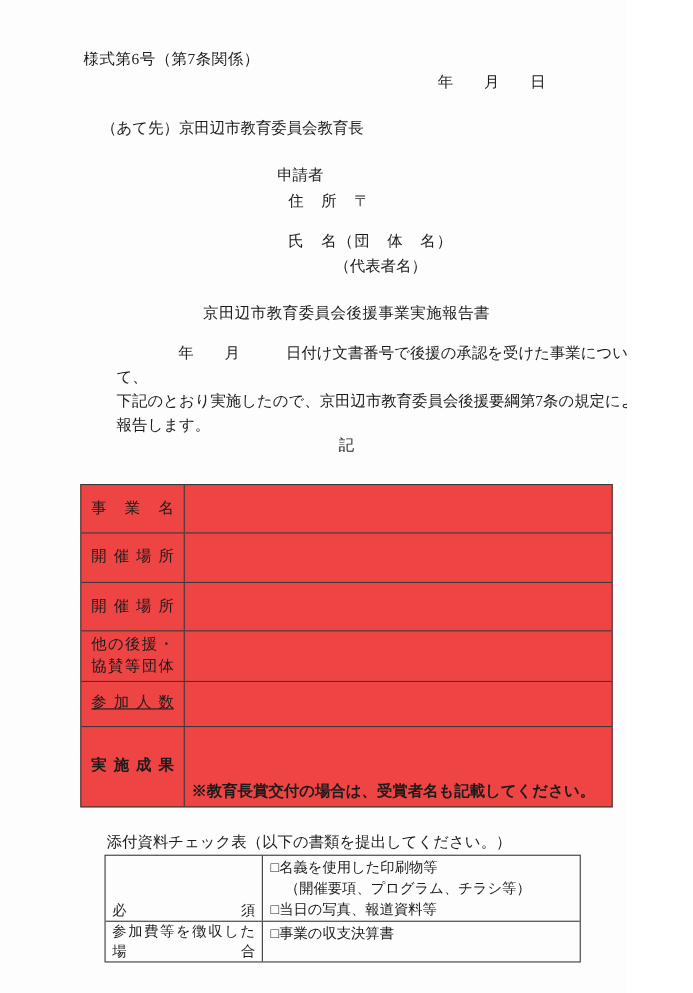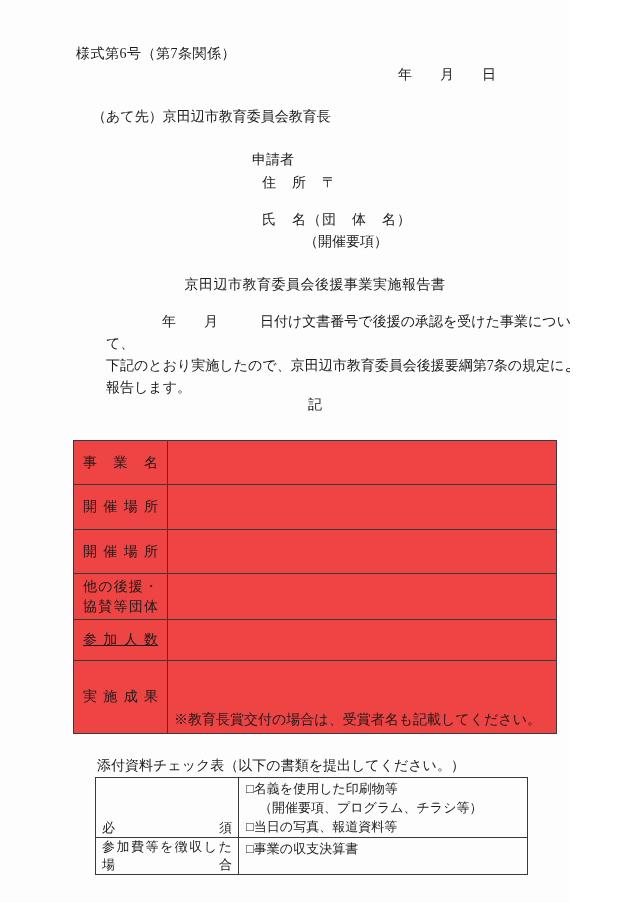--- a/index.html
+++ b/index.html
@@ -49,21 +49,21 @@
     box-sizing: border-box;
     background: #ef4444;
   }
   .mt-row { display: flex; border-bottom: 1px solid #3a3a3a; }
   .mt-row:last-child { border-bottom: none; }
   .mt-row:nth-child(1) { height: 43px; }
   .mt-row:nth-child(2) { height: 44px; }
   .mt-row:nth-child(3) { height: 43px; }
   .mt-row:nth-child(4) { height: 45px; }
   .mt-row:nth-child(5) { height: 40px; text-decoration: underline; }
-  .mt-row:nth-child(6) { height: 72px; }
+  .mt-row:nth-child(6) { height: 72px; font-weight: bold; }
   .mt-label {
     width: 94px;
     box-sizing: border-box;
     border-right: 1px solid #3a3a3a;
     display: flex; align-items: center;
     padding: 0 9px;
   }
   .mt-label span {
     display: inline-block;
     width: 100%;
@@ -115,21 +115,21 @@
 
   <div class="abs form-number">様式第6号（第7条関係）</div>
 
   <div class="abs date-line">年　　月　　日</div>
 
   <div class="abs addressee">（あて先）京田辺市教育委員会教育長</div>
 
   <div class="abs applicant-label">申請者</div>
   <div class="abs applicant-address">住　所　〒</div>
   <div class="abs applicant-name">氏　名（団　体　名）</div>
-  <div class="abs applicant-rep">（開催要項）</div>
+  <div class="abs applicant-rep">（代表者名）</div>
 
   <div class="abs doc-title">京田辺市教育委員会後援事業実施報告書</div>
 
   <div class="abs body-paragraph">　　　　年　　月　　　日付け文書番号で後援の承認を受けた事業について、
 下記のとおり実施したので、京田辺市教育委員会後援要綱第7条の規定により
 報告します。</div>
 
   <div class="abs ki-mark">記</div>
 
   <div class="abs main-table">

